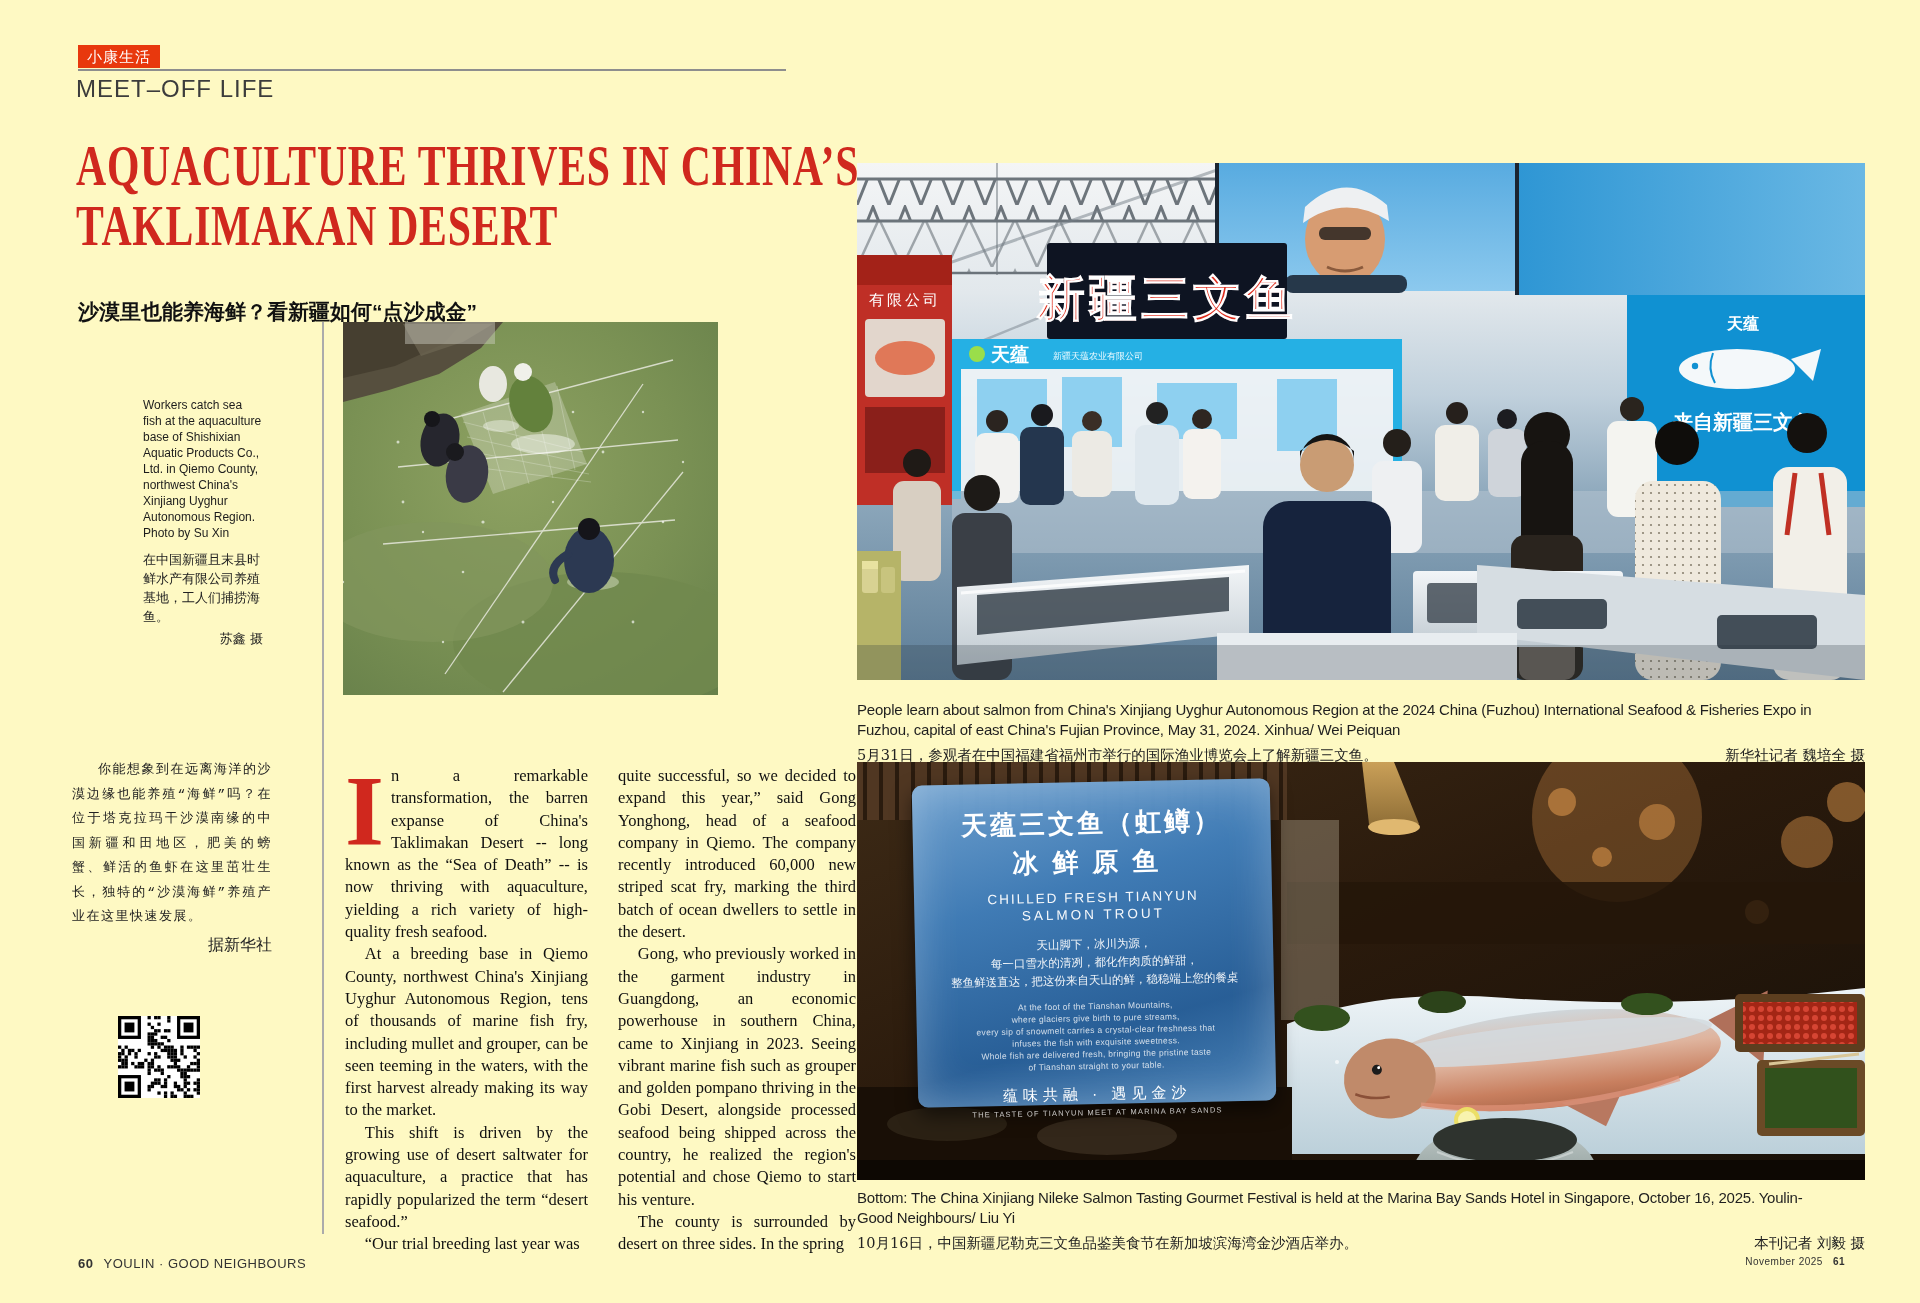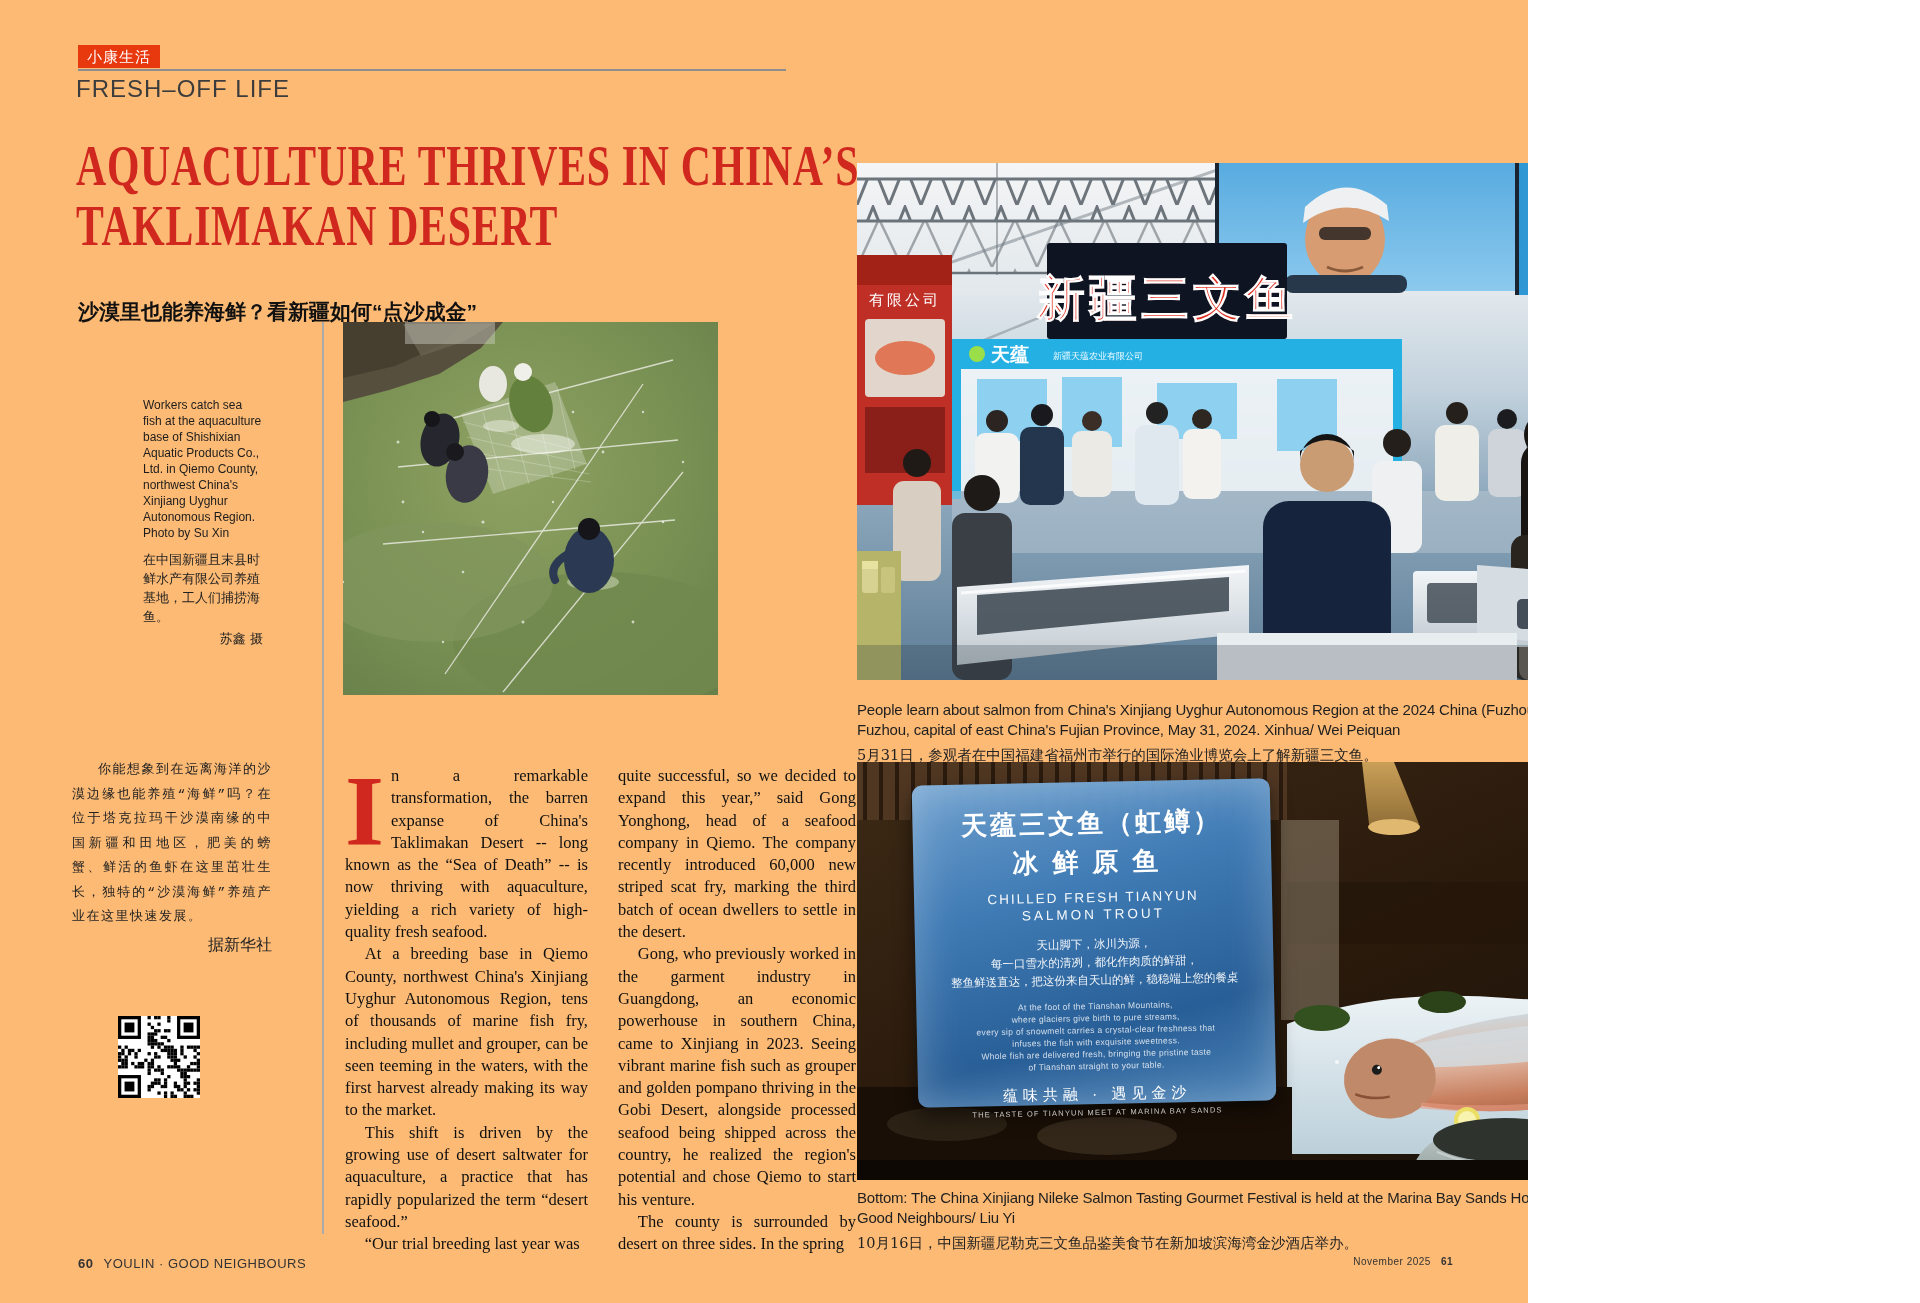--- a/index.html
+++ b/index.html
@@ -1,16 +1,16 @@
 <!DOCTYPE html>
 <html><head>
 <meta charset="utf-8">
 <style>
   html,body{margin:0;padding:0;background:#ffffff;}
-  #spread{position:relative;width:1528px;height:1303px;background:#fdba74;overflow:hidden;
+  #spread{position:relative;width:1920px;height:1303px;background:#fef9c3;overflow:hidden;
           font-family:"Liberation Sans","DejaVu Sans",sans-serif;color:#1a1a1a;}
 
   
   .badge{position:absolute;left:78px;top:45px;background:#e8380d;color:#fff;
          font-size:15px;line-height:23px;padding:0 9px;letter-spacing:1px;}
   .header-rule{position:absolute;left:78px;top:69px;width:708px;height:2px;background:#8e8e8e;}
   .section-title{position:absolute;left:76px;top:75px;font-size:24px;letter-spacing:1px;
                  color:#3c3c3c;font-weight:500;}
 
   
@@ -87,21 +87,21 @@
   .sg-f1{font-size:15px;letter-spacing:5px;margin-top:13px !important;}
   .sg-f2{font-size:7.5px;letter-spacing:1.2px;opacity:.75;margin-top:4px !important;}
 </style>
 </head>
 <body>
 
 <div id="spread">
 
   <div class="badge">小康生活</div>
   <div class="header-rule"></div>
-  <div class="section-title">FRESH–OFF LIFE</div>
+  <div class="section-title">MEET–OFF LIFE</div>
 
   <div class="title l1">AQUACULTURE THRIVES IN CHINA’S</div>
   <div class="title l2">TAKLIMAKAN DESERT</div>
   <div class="subtitle">沙漠里也能养海鲜？看新疆如何“点沙成金”</div>
 
   <div class="leftcap">
     <p class="leftcap-en">Workers catch sea fish at the aquaculture base of Shishixian Aquatic Products Co., Ltd. in Qiemo County, northwest China's Xinjiang Uyghur Autonomous Region. Photo by Su Xin</p>
     <p class="leftcap-cn">在中国新疆且末县时鲜水产有限公司养殖基地，工人们捕捞海鱼。</p>
     <p class="leftcap-credit">苏鑫 摄</p>
   </div>

